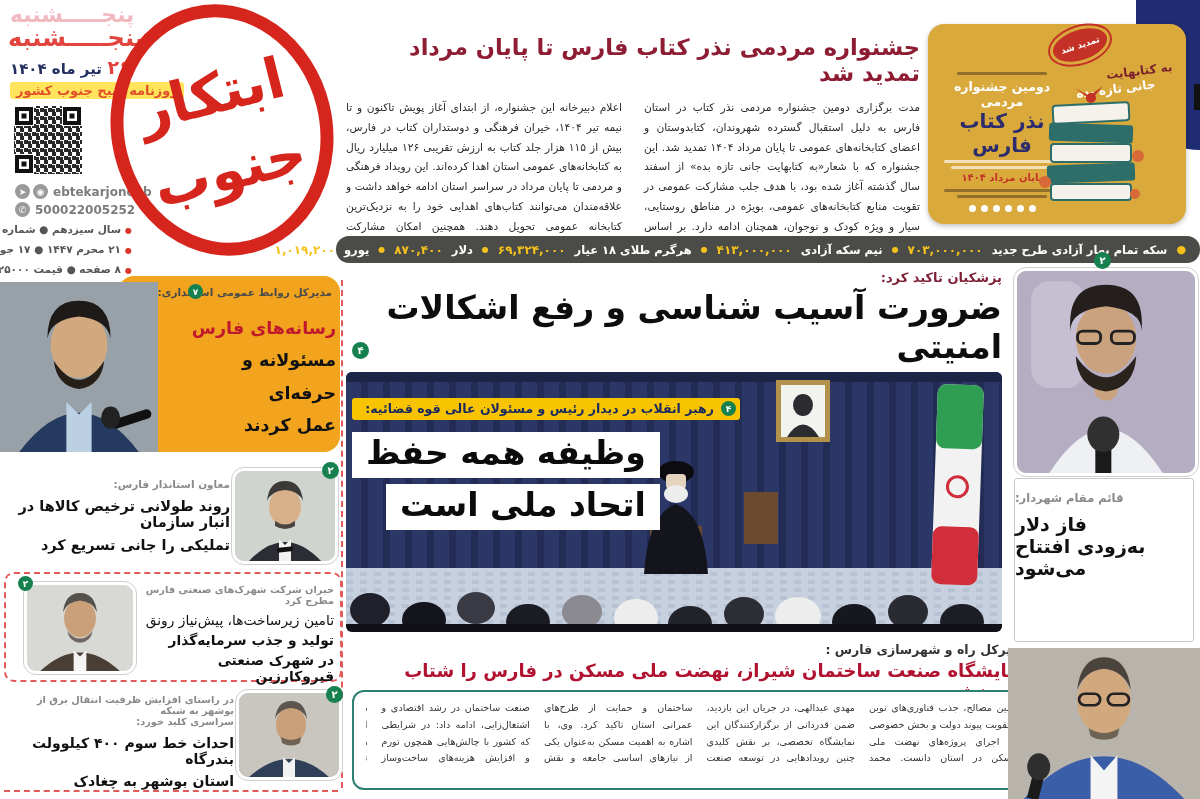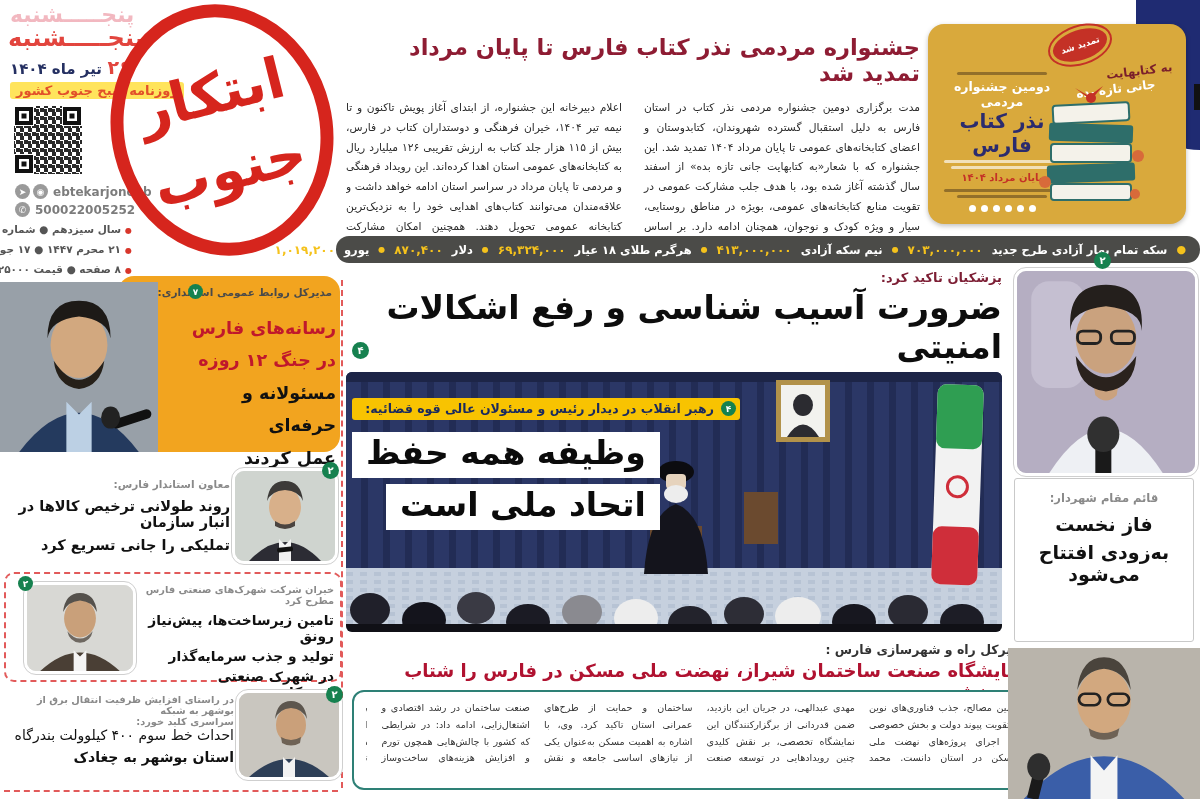--- a/index.html
+++ b/index.html
@@ -241,32 +241,31 @@
     <path d="M42 58 q8 8 16 0 l-2 12 q-6 6 -12 0 Z" fill="#caa27e"></path>
     <ellipse cx="50" cy="38" rx="17" ry="20" fill="#caa27e"></ellipse>
     <path d="M30 34 Q28 8 50 8 Q72 8 70 34 Q70 22 50 20 Q30 22 30 34 Z" fill="#241f1c"></path>
     <path d="M33 48 Q50 72 67 48 Q66 66 50 68 Q34 66 33 48 Z" fill="#2a221d"></path>
     <rect x="34" y="34" width="13" height="7" rx="3" fill="none" stroke="#222" stroke-width="1.6"></rect>
     <rect x="53" y="34" width="13" height="7" rx="3" fill="none" stroke="#222" stroke-width="1.6"></rect>
     <rect x="44" y="96" width="9" height="18" fill="#1a1a1a"></rect>
     <ellipse cx="48.5" cy="92" rx="9" ry="10" fill="#303030"></ellipse>
   </svg>
 </div>
-<div class="abs" style="left:1014px;top:478px;width:178px;height:162px;background:#fff;border:1px solid #c9c9c9;border-radius:3px;text-align:center">
+<div class="abs" style="left:1014px;top:478px;width:178px;height:162px;background:#fff;border:1px solid #c9c9c9;border-radius:3px;text-align:left">
   <div class="kicker" style="font-size:11.5px;margin-top:12px">قائم مقام شهردار:</div>
-  <div class="hl" style="font-size:19px;font-weight:900;margin-top:8px">فاز نخست</div>
-  <div class="hl" style="font-size:19px;font-weight:900;margin-top:6px">به‌زودی افتتاح می‌شود</div>
+  <div class="hl" style="font-size:19px;font-weight:900;margin-top:8px">فاز دلار</div>
+  <div class="hl" style="font-size:19px;font-weight:900;margin-top:0">به‌زودی افتتاح می‌شود</div>
 </div>
 
 <div class="abs yellowbox" style="left:118px;top:276px;width:222px;height:176px">
   <div class="abs kicker" style="right:8px;top:10px;font-size:10.5px;color:#4a4a4a">مدیرکل روابط عمومی استانداری:</div>
   <div class="badge" style="left:70px;top:8px;width:15px;height:15px;font-size:9px">۷</div>
   <div class="abs center" style="left:60px;top:36px;width:158px">
     <div style="color:#c0182c;font-size:17.5px;font-weight:900;line-height:1.85">رسانه‌های فارس</div>
-    <div style="color:#c0182c;font-size:17.5px;font-weight:900;line-height:1.85">در جنگ ۱۲ روزه</div>
     <div style="color:#111;font-size:17.5px;font-weight:900;line-height:1.85">مسئولانه و حرفه‌ای</div>
     <div style="color:#111;font-size:17.5px;font-weight:900;line-height:1.85">عمل کردند</div>
   </div>
 </div>
 <div class="abs photo-plain" style="left:0;top:282px;width:158px;height:170px">
   <svg viewBox="0 0 100 108" preserveAspectRatio="xMidYMid slice">
     <rect width="100" height="108" fill="#98a0a8"></rect>
     <path d="M12 108 Q50 58 88 108 Z" fill="#243a5e"></path>
     <path d="M42 76 L50 84 L58 76 L58 108 L42 108 Z" fill="#bcd0e4"></path>
     <ellipse cx="50" cy="40" rx="18" ry="21" fill="#d2a87f"></ellipse>
@@ -304,42 +303,42 @@
       <path d="M12 82 Q50 46 88 82 Z" fill="#4a3f35"></path>
       <path d="M44 62 L50 68 L56 62 L56 82 L44 82 Z" fill="#f4f4f4"></path>
       <ellipse cx="50" cy="32" rx="15" ry="18" fill="#c9a07a"></ellipse>
       <path d="M34 26 Q36 8 50 8 Q64 8 66 26 Q62 16 50 15 Q38 16 34 26 Z" fill="#55514c"></path>
       <path d="M38 44 Q50 58 62 44 Q60 54 50 55 Q40 54 38 44 Z" fill="#6e6861"></path>
     </svg>
   </div>
   <div class="badge" style="left:12px;top:2px;width:15px;height:15px;font-size:9px">۲</div>
   <div class="abs center" style="left:130px;top:10px;width:198px">
     <div class="kicker" style="font-size:9.8px">خیران شرکت شهرک‌های صنعتی فارس مطرح کرد</div>
-    <div class="hl" style="font-size:13.8px;font-weight:700;margin-top:6px">تامین زیرساخت‌ها، پیش‌نیاز رونق</div>
+    <div class="hl" style="font-size:13.8px;font-weight:400;margin-top:6px">تامین زیرساخت‌ها، پیش‌نیاز رونق</div>
     <div class="hl" style="font-size:13.8px;font-weight:900;margin-top:4px">تولید و جذب سرمایه‌گذار</div>
     <div class="hl" style="font-size:13.8px;font-weight:900;margin-top:4px">در شهرک صنعتی قیروکارزین</div>
   </div>
 </div>
 
 <div class="abs" style="left:0;top:686px;width:340px;height:100px">
   <div class="abs photo-frame" style="left:236px;top:4px;width:100px;height:84px">
     <svg viewBox="0 0 100 84" preserveAspectRatio="xMidYMid slice">
       <rect width="100" height="84" fill="#c9c6bf"></rect>
       <path d="M10 84 Q50 48 90 84 Z" fill="#2e3f57"></path>
       <path d="M44 64 L50 70 L56 64 L56 84 L44 84 Z" fill="#f2f2f2"></path>
       <ellipse cx="52" cy="32" rx="15" ry="18" fill="#caa07a"></ellipse>
       <path d="M36 26 Q38 8 52 8 Q66 8 68 26 Q64 16 52 15 Q40 16 36 26 Z" fill="#5c564e"></path>
       <path d="M42 44 q10 6 20 0 l-1 6 q-9 5 -18 0 Z" fill="#6e6255"></path>
     </svg>
   </div>
   <div class="badge" style="left:326px;top:0">۲</div>
   <div class="abs center" style="left:4px;top:8px;width:230px">
     <div class="kicker" style="font-size:9.8px">در راستای افزایش ظرفیت انتقال برق از بوشهر به شبکه</div>
     <div class="kicker" style="font-size:9.8px">سراسری کلید خورد:</div>
-    <div class="hl" style="font-size:14px;font-weight:400;margin-top:0">احداث خط سوم ۴۰۰ کیلوولت بندرگاه</div>
+    <div class="hl" style="font-size:14px;font-weight:700;margin-top:8px">احداث خط سوم ۴۰۰ کیلوولت بندرگاه</div>
     <div class="hl" style="font-size:14px;font-weight:900;margin-top:6px">استان بوشهر به چغادک</div>
   </div>
 </div>
 <div class="abs dashedh" style="left:4px;top:790px;width:334px"></div>
 
 <div class="abs" style="left:352px;top:642px;width:674px;text-align:right">
   <div style="font-size:12.5px;font-weight:700;color:#333">مدیرکل راه و شهرسازی فارس :</div>
   <div style="font-size:18px;font-weight:900;color:#b01230;margin-top:3px">نمایشگاه صنعت ساختمان شیراز، نهضت ملی مسکن در فارس را شتاب می‌بخشد</div>
 </div>
 <div class="abs" style="left:352px;top:690px;width:842px;height:100px;border:2px solid #2e8076;border-radius:12px;background:#fff;

